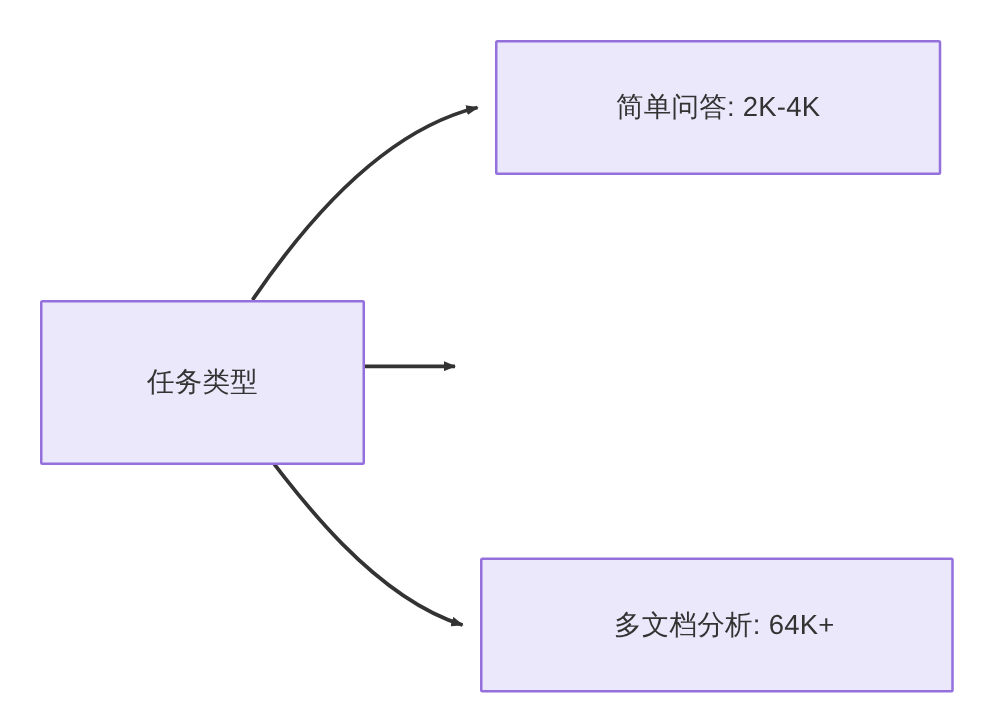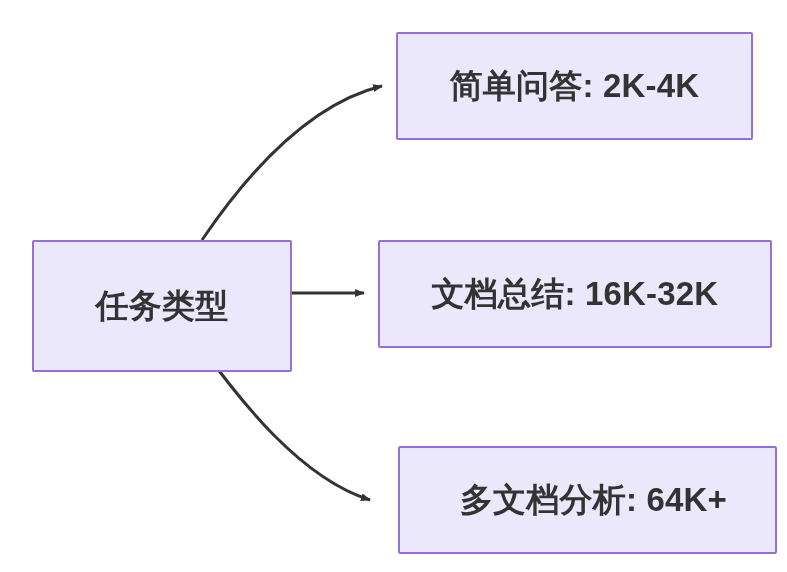--- a/index.html
+++ b/index.html
@@ -29,46 +29,45 @@
     background: #ebe8fb;
     border: 2px solid #9370db;
     border-radius: 2px;
     display: flex;
     align-items: center;
     justify-content: center;
     text-align: center;
   }
   .node-label {
     color: #333333;
-    font-size: 33px;
+    font-size: 22px;
     line-height: 1.2;
     letter-spacing: 0.2px;
     white-space: nowrap;
-    font-weight: bold;
   }
   #node-root {
     left: 32px;
     top: 240px;
     width: 260px;
     height: 132px;
   }
   #node-task-0 {
     left: 396px;
     top: 32px;
     width: 357px;
     height: 108px;
   }
   #node-task-1 {
     left: 378px;
     top: 240px;
     width: 394px;
     height: 108px;
   }
   #node-task-2 {
-    left: 398px;
+    left: 384px;
     top: 446px;
     width: 379px;
     height: 108px;
     padding-left: 12px;
   }
 </style>
 </head>
 <body>
 
 <div id="canvas">
@@ -88,21 +87,18 @@
   </svg>
 
   <div class="node" id="node-root">
     <span class="node-label">任务类型</span>
   </div>
 
   <div class="node" id="node-task-0">
     <span class="node-label">简单问答: 2K-4K</span>
   </div>
 
-  <div class="node" id="node-task-1">
-    <span class="node-label">文档总结: 16K-32K</span>
-  </div>
 
   <div class="node" id="node-task-2">
     <span class="node-label">多文档分析: 64K+</span>
   </div>
 
 </div>
 
 </body></html>

